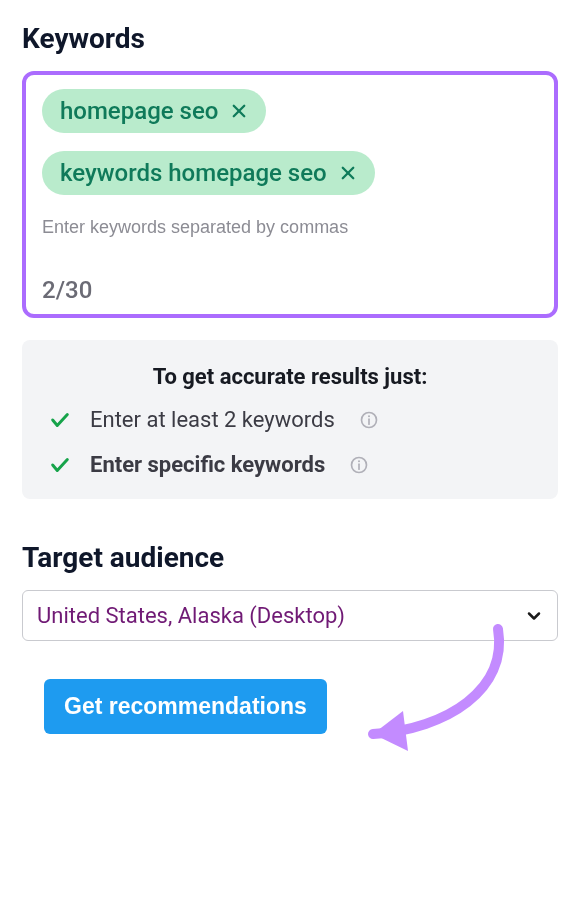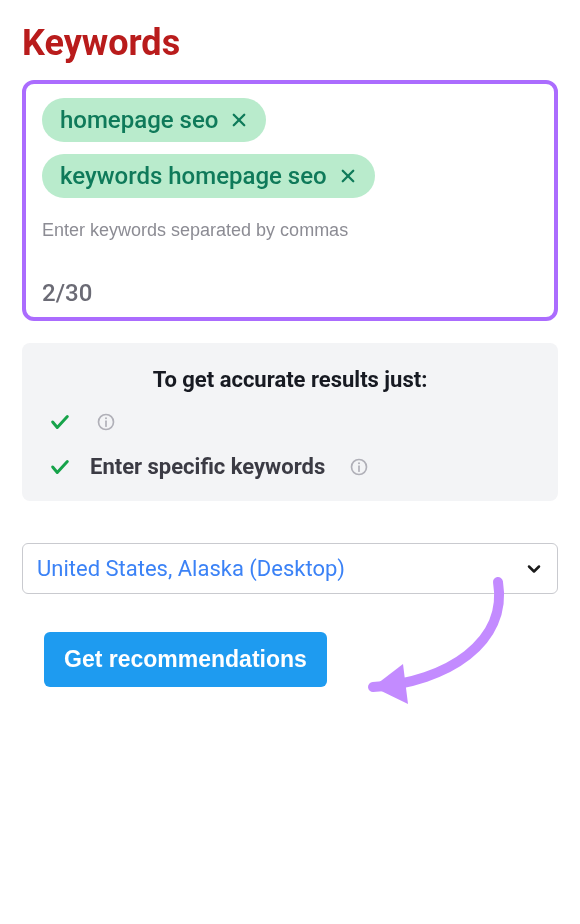--- a/index.html
+++ b/index.html
@@ -4,35 +4,35 @@
 <style>
   * { box-sizing: border-box; margin: 0; padding: 0; }
   body {
     font-family: -apple-system, BlinkMacSystemFont, "Segoe UI", Roboto, Helvetica, Arial, sans-serif;
     background: #fff;
     padding: 22px;
     width: 580px;
     color: #1a1a1a;
   }
   h2.section-title {
-    font-size: 36px;
+    font-size: 28px;
     font-weight: 700;
-    color: #b91c1c;
+    color: #0f172a;
     margin-bottom: 16px;
   }
   .keywords-box {
     border: 4px solid #ab6cfe;
     border-radius: 12px;
     padding: 14px 16px 10px 16px;
     background: #fff;
   }
   .tags-wrap {
     display: flex;
     flex-wrap: wrap;
-    gap: 12px;
+    gap: 18px;
     margin-bottom: 18px;
   }
   .tag {
     display: inline-flex;
     align-items: center;
     background: #b9ebcc;
     color: #0f7a5a;
     font-size: 24px;
     font-weight: 500;
     padding: 8px 16px 8px 18px;
@@ -113,21 +113,21 @@
     position: relative;
     margin-top: 14px;
   }
   .select-box {
     width: 100%;
     border: 1px solid #c9cacf;
     border-radius: 6px;
     background: #fff;
     padding: 12px 44px 12px 14px;
     font-size: 22px;
-    color: #3b82f6;
+    color: #701a75;
     cursor: pointer;
     display: flex;
     align-items: center;
     justify-content: space-between;
   }
   .chev {
     position: absolute;
     right: 14px;
     top: 50%;
     transform: translateY(-50%);
@@ -195,20 +195,21 @@
 
 <div class="tips-box">
   <div class="tips-title">To get accurate results just:</div>
 
   <div class="tip-row">
     <span class="check">
       <svg viewBox="0 0 24 24" fill="none" stroke="currentColor" stroke-width="3.2" stroke-linecap="round" stroke-linejoin="round">
           <polyline points="4 12 9 18 20 6"></polyline>
         </svg>
     </span>
+    <span>Enter at least 2 keywords</span>
     <span class="info">
       <svg viewBox="0 0 24 24" fill="none" stroke="currentColor" stroke-width="2">
           <circle cx="12" cy="12" r="9"></circle>
           <line x1="12" y1="11" x2="12" y2="17" stroke-linecap="round"></line>
           <circle cx="12" cy="7.5" r="1.2" fill="currentColor" stroke="none"></circle>
         </svg>
     </span>
   </div>
 
   <div class="tip-row">
@@ -222,20 +223,21 @@
       <svg viewBox="0 0 24 24" fill="none" stroke="currentColor" stroke-width="2">
           <circle cx="12" cy="12" r="9"></circle>
           <line x1="12" y1="11" x2="12" y2="17" stroke-linecap="round"></line>
           <circle cx="12" cy="7.5" r="1.2" fill="currentColor" stroke="none"></circle>
         </svg>
     </span>
   </div>
 </div>
 
 <div class="target-section">
+  <h2 class="section-title">Target audience</h2>
   <div class="select-wrap">
     <div class="select-box">
       <span>United States, Alaska (Desktop)</span>
     </div>
     <span class="chev">
       <svg viewBox="0 0 24 24" fill="none" stroke="currentColor" stroke-width="3" stroke-linecap="round" stroke-linejoin="round">
           <polyline points="6 9 12 15 18 9"></polyline>
         </svg>
     </span>
   </div>

